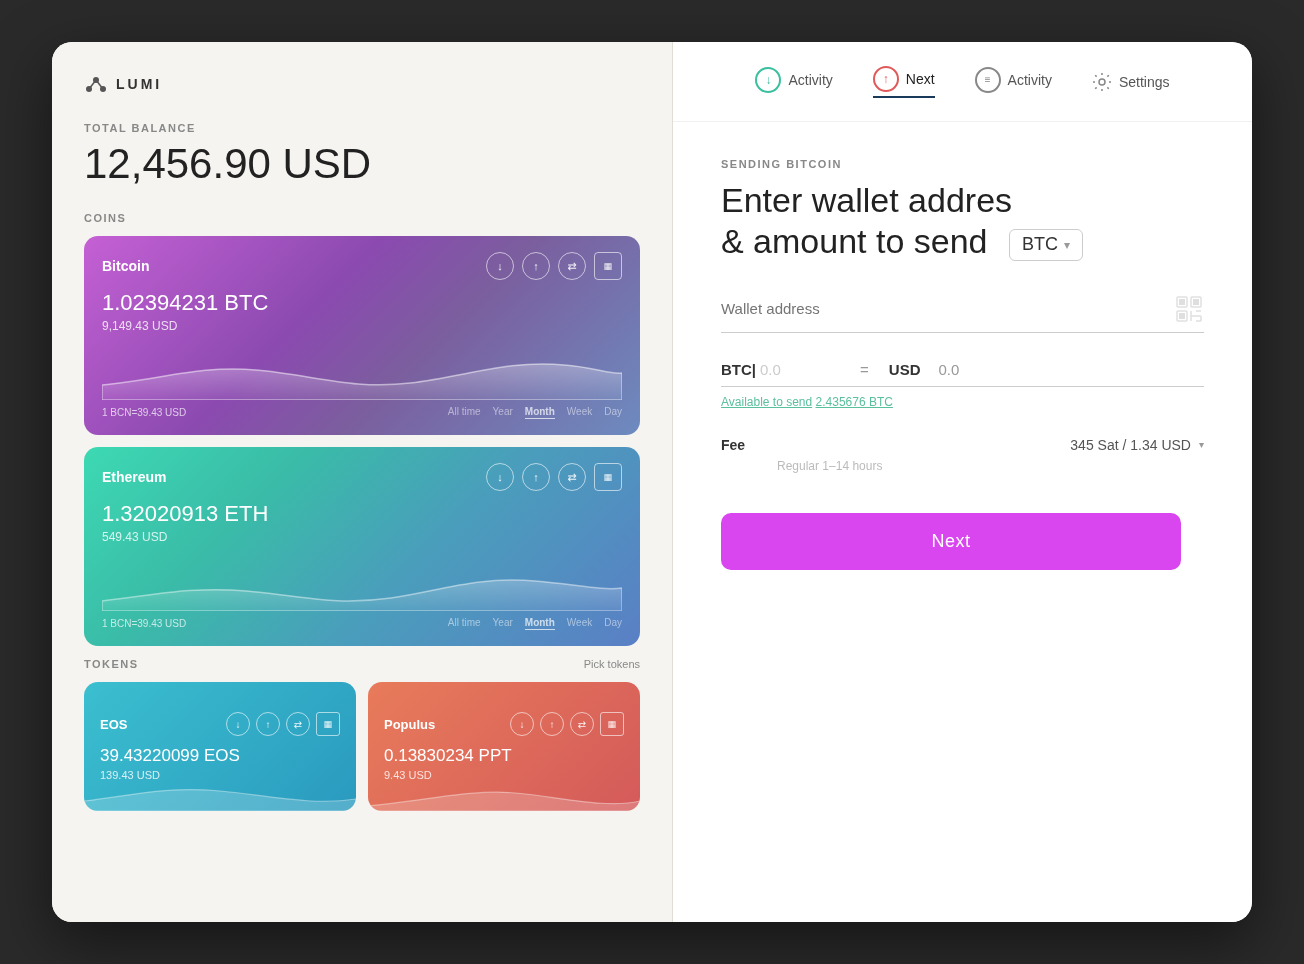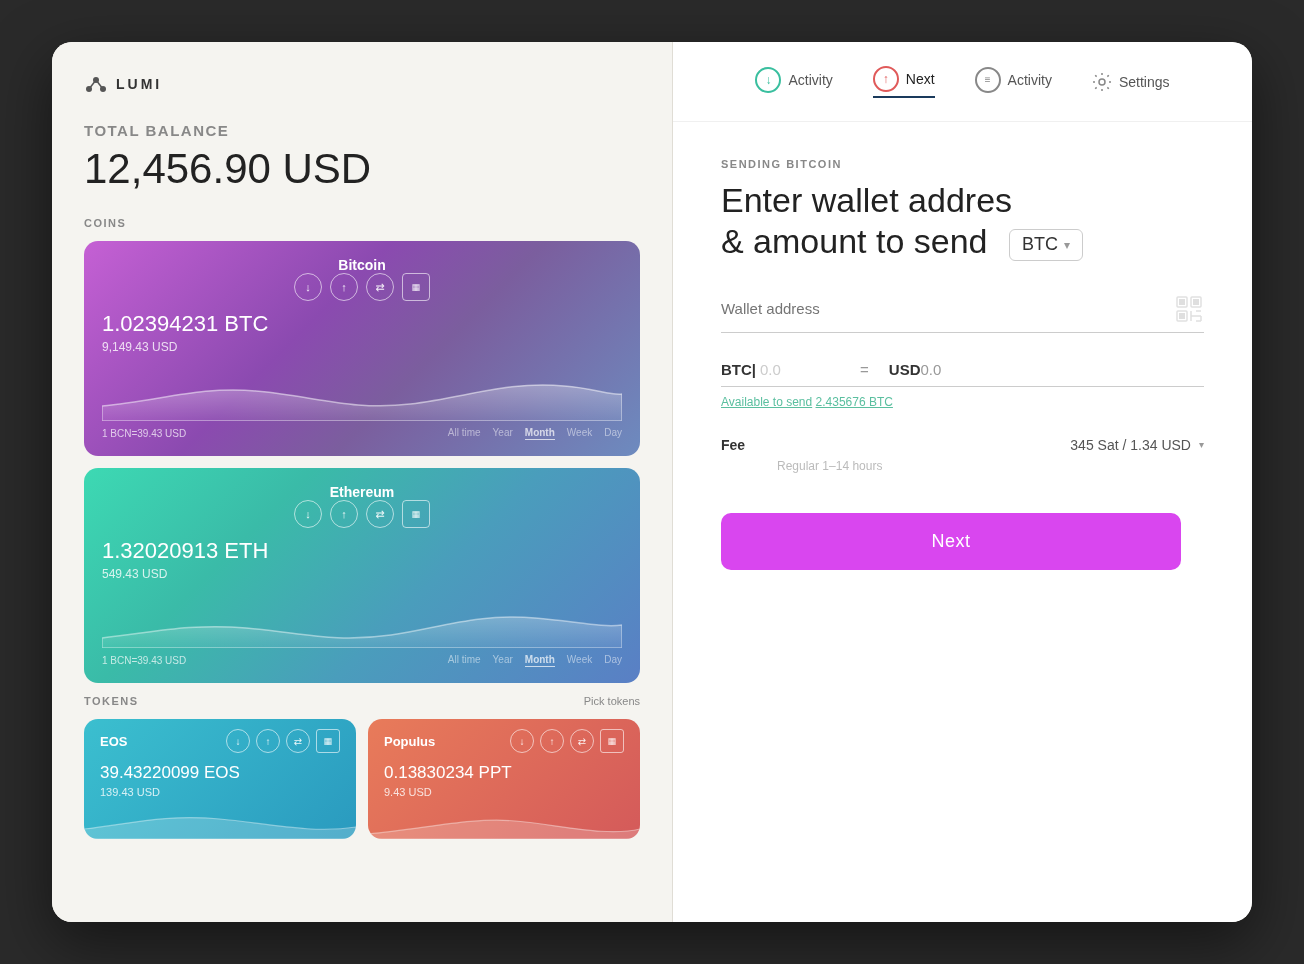--- a/index.html
+++ b/index.html
@@ -38,21 +38,21 @@
       width: 24px;
       height: 20px;
     }
     .logo-text {
       font-size: 14px;
       font-weight: 700;
       letter-spacing: 3px;
       color: #333;
     }
     .total-balance-label {
-      font-size: 15px;
+      font-size: 11px;
       font-weight: 600;
       letter-spacing: 1.5px;
       color: #888;
       margin-bottom: 6px;
     }
     .total-balance-amount {
       font-size: 42px;
       font-weight: 300;
       color: #222;
       margin-bottom: 24px;
@@ -77,21 +77,20 @@
       background: linear-gradient(135deg, #c560d4 0%, #8b4ab0 40%, #7b5e9e 60%, #6d8bbf 100%);
     }
     .coin-card.ethereum {
       background: linear-gradient(135deg, #3dd9b3 0%, #3abba8 30%, #4a9dbc 60%, #5a7fc5 100%);
     }
     .coin-card-header {
       display: flex;
       justify-content: space-between;
       align-items: center;
       margin-bottom: 10px;
-      flex-direction: column;
     }
     .coin-name {
       font-size: 14px;
       font-weight: 600;
     }
     .coin-actions {
       display: flex;
       gap: 8px;
     }
     .coin-action-btn {
@@ -164,21 +163,21 @@
       color: #888;
       cursor: pointer;
     }
     .tokens-grid {
       display: grid;
       grid-template-columns: 1fr 1fr;
       gap: 12px;
     }
     .token-card {
       border-radius: 14px;
-      padding: 10px 16px;
+      padding: 30px 16px;
       color: white;
       overflow: hidden;
       position: relative;
       min-height: 120px;
     }
     .token-card.eos {
       background: linear-gradient(135deg, #3bbfcf 0%, #2a9abf 100%);
     }
     .token-card.populus {
       background: linear-gradient(135deg, #e87b5a 0%, #d45a5a 100%);
@@ -369,21 +368,21 @@
       width: 80px;
       background: transparent;
     }
     .equals-sign {
       font-size: 15px;
       color: #999;
     }
     .usd-group {
       display: flex;
       align-items: center;
-      gap: 0;
+      gap: 18px;
     }
     .usd-label {
       font-size: 15px;
       font-weight: 600;
       color: #333;
     }
     .usd-value {
       font-size: 15px;
       color: #999;
     }

